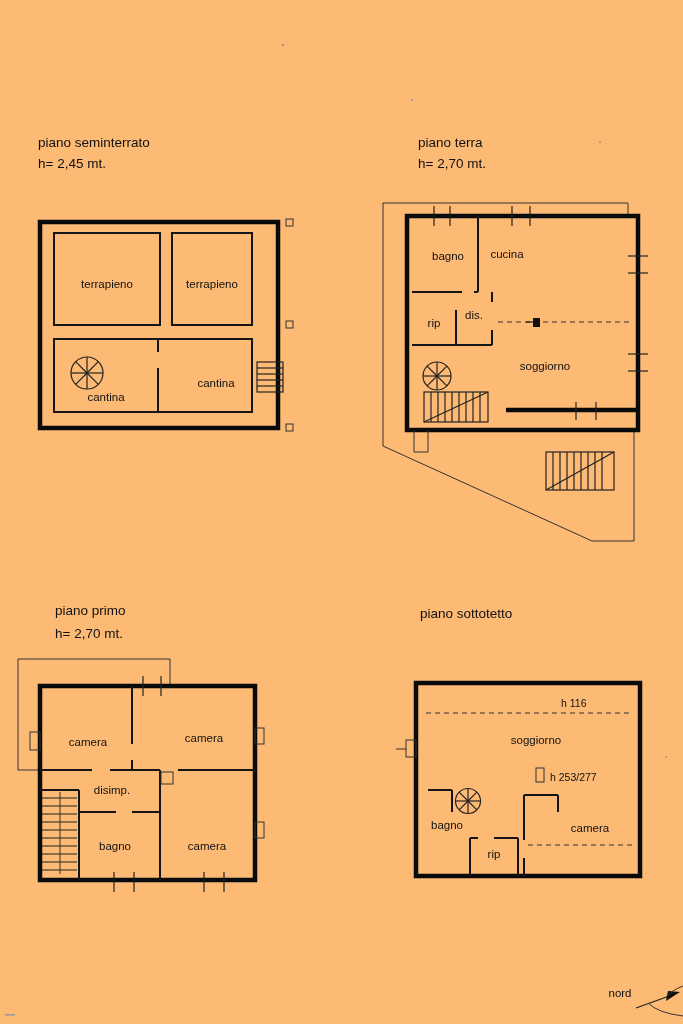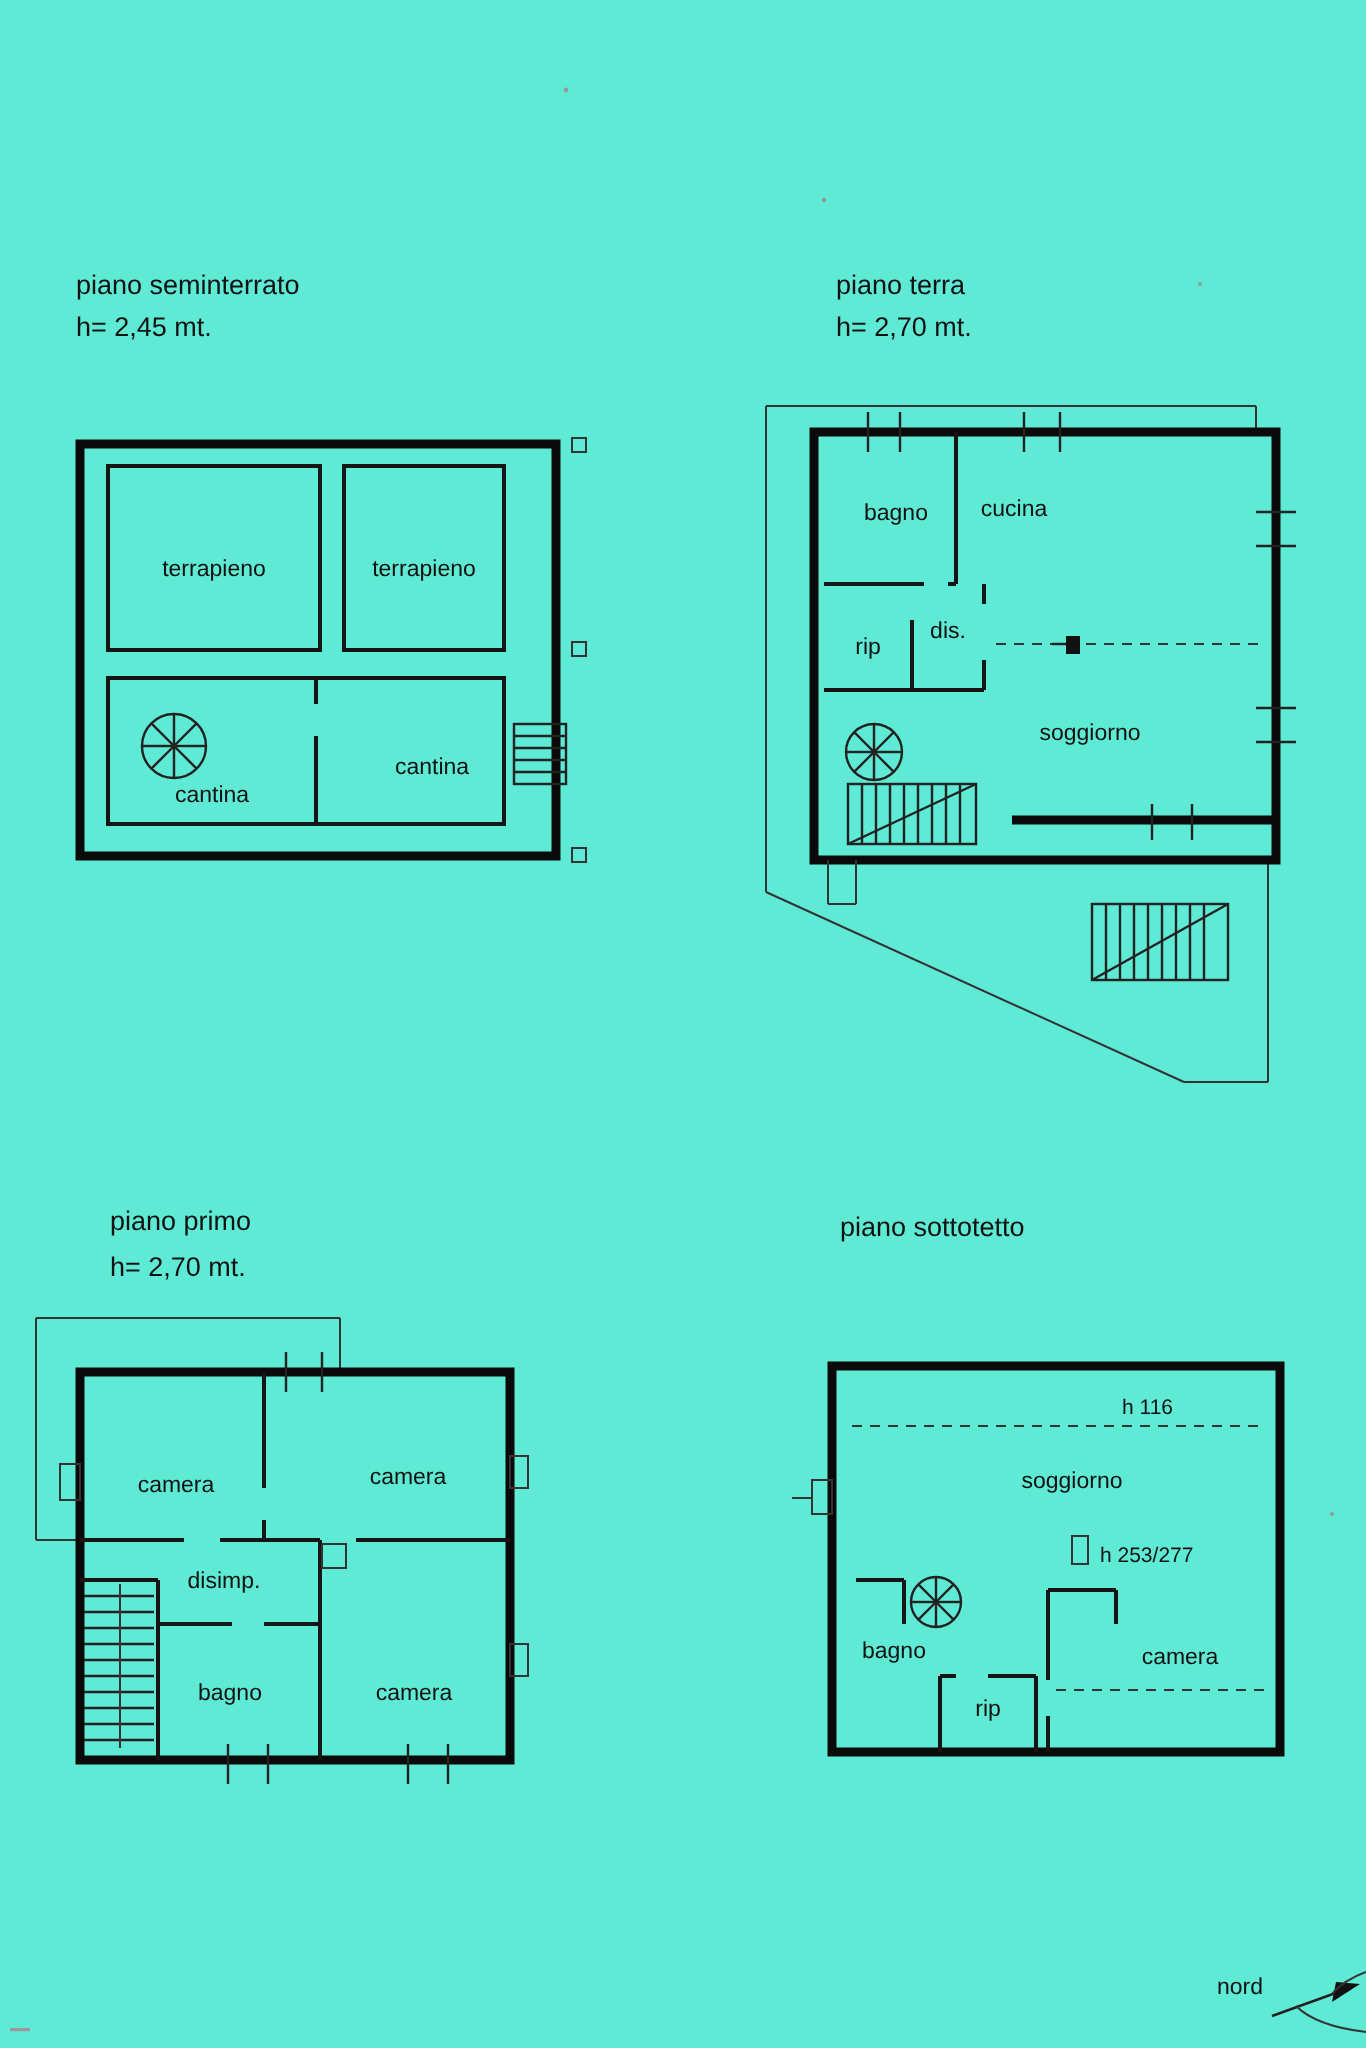--- a/index.html
+++ b/index.html
@@ -1,19 +1,19 @@
 <!DOCTYPE html>
 <html><head>
 <meta charset="utf-8">
 <style>
   html,body{margin:0;padding:0;background:#e8e8e8;}
   .sheet{
     position:relative;
     width:683px;height:1024px;
-    background:#5eead4;
+    background:#fdba74;
     overflow:hidden;
     font-family:"Liberation Sans",sans-serif;
   }
   svg{position:absolute;left:0;top:0;}
   svg text{font-family:"Liberation Sans",sans-serif;fill:#111;}
   .t-title{font-size:13.5px;}
   .t-room{font-size:11.5px;text-anchor:middle;}
   .t-small{font-size:10.5px;}
   .w4{stroke:#0a0a0a;stroke-width:4.5;fill:none;}
   .w2{stroke:#151515;stroke-width:2;fill:none;}

